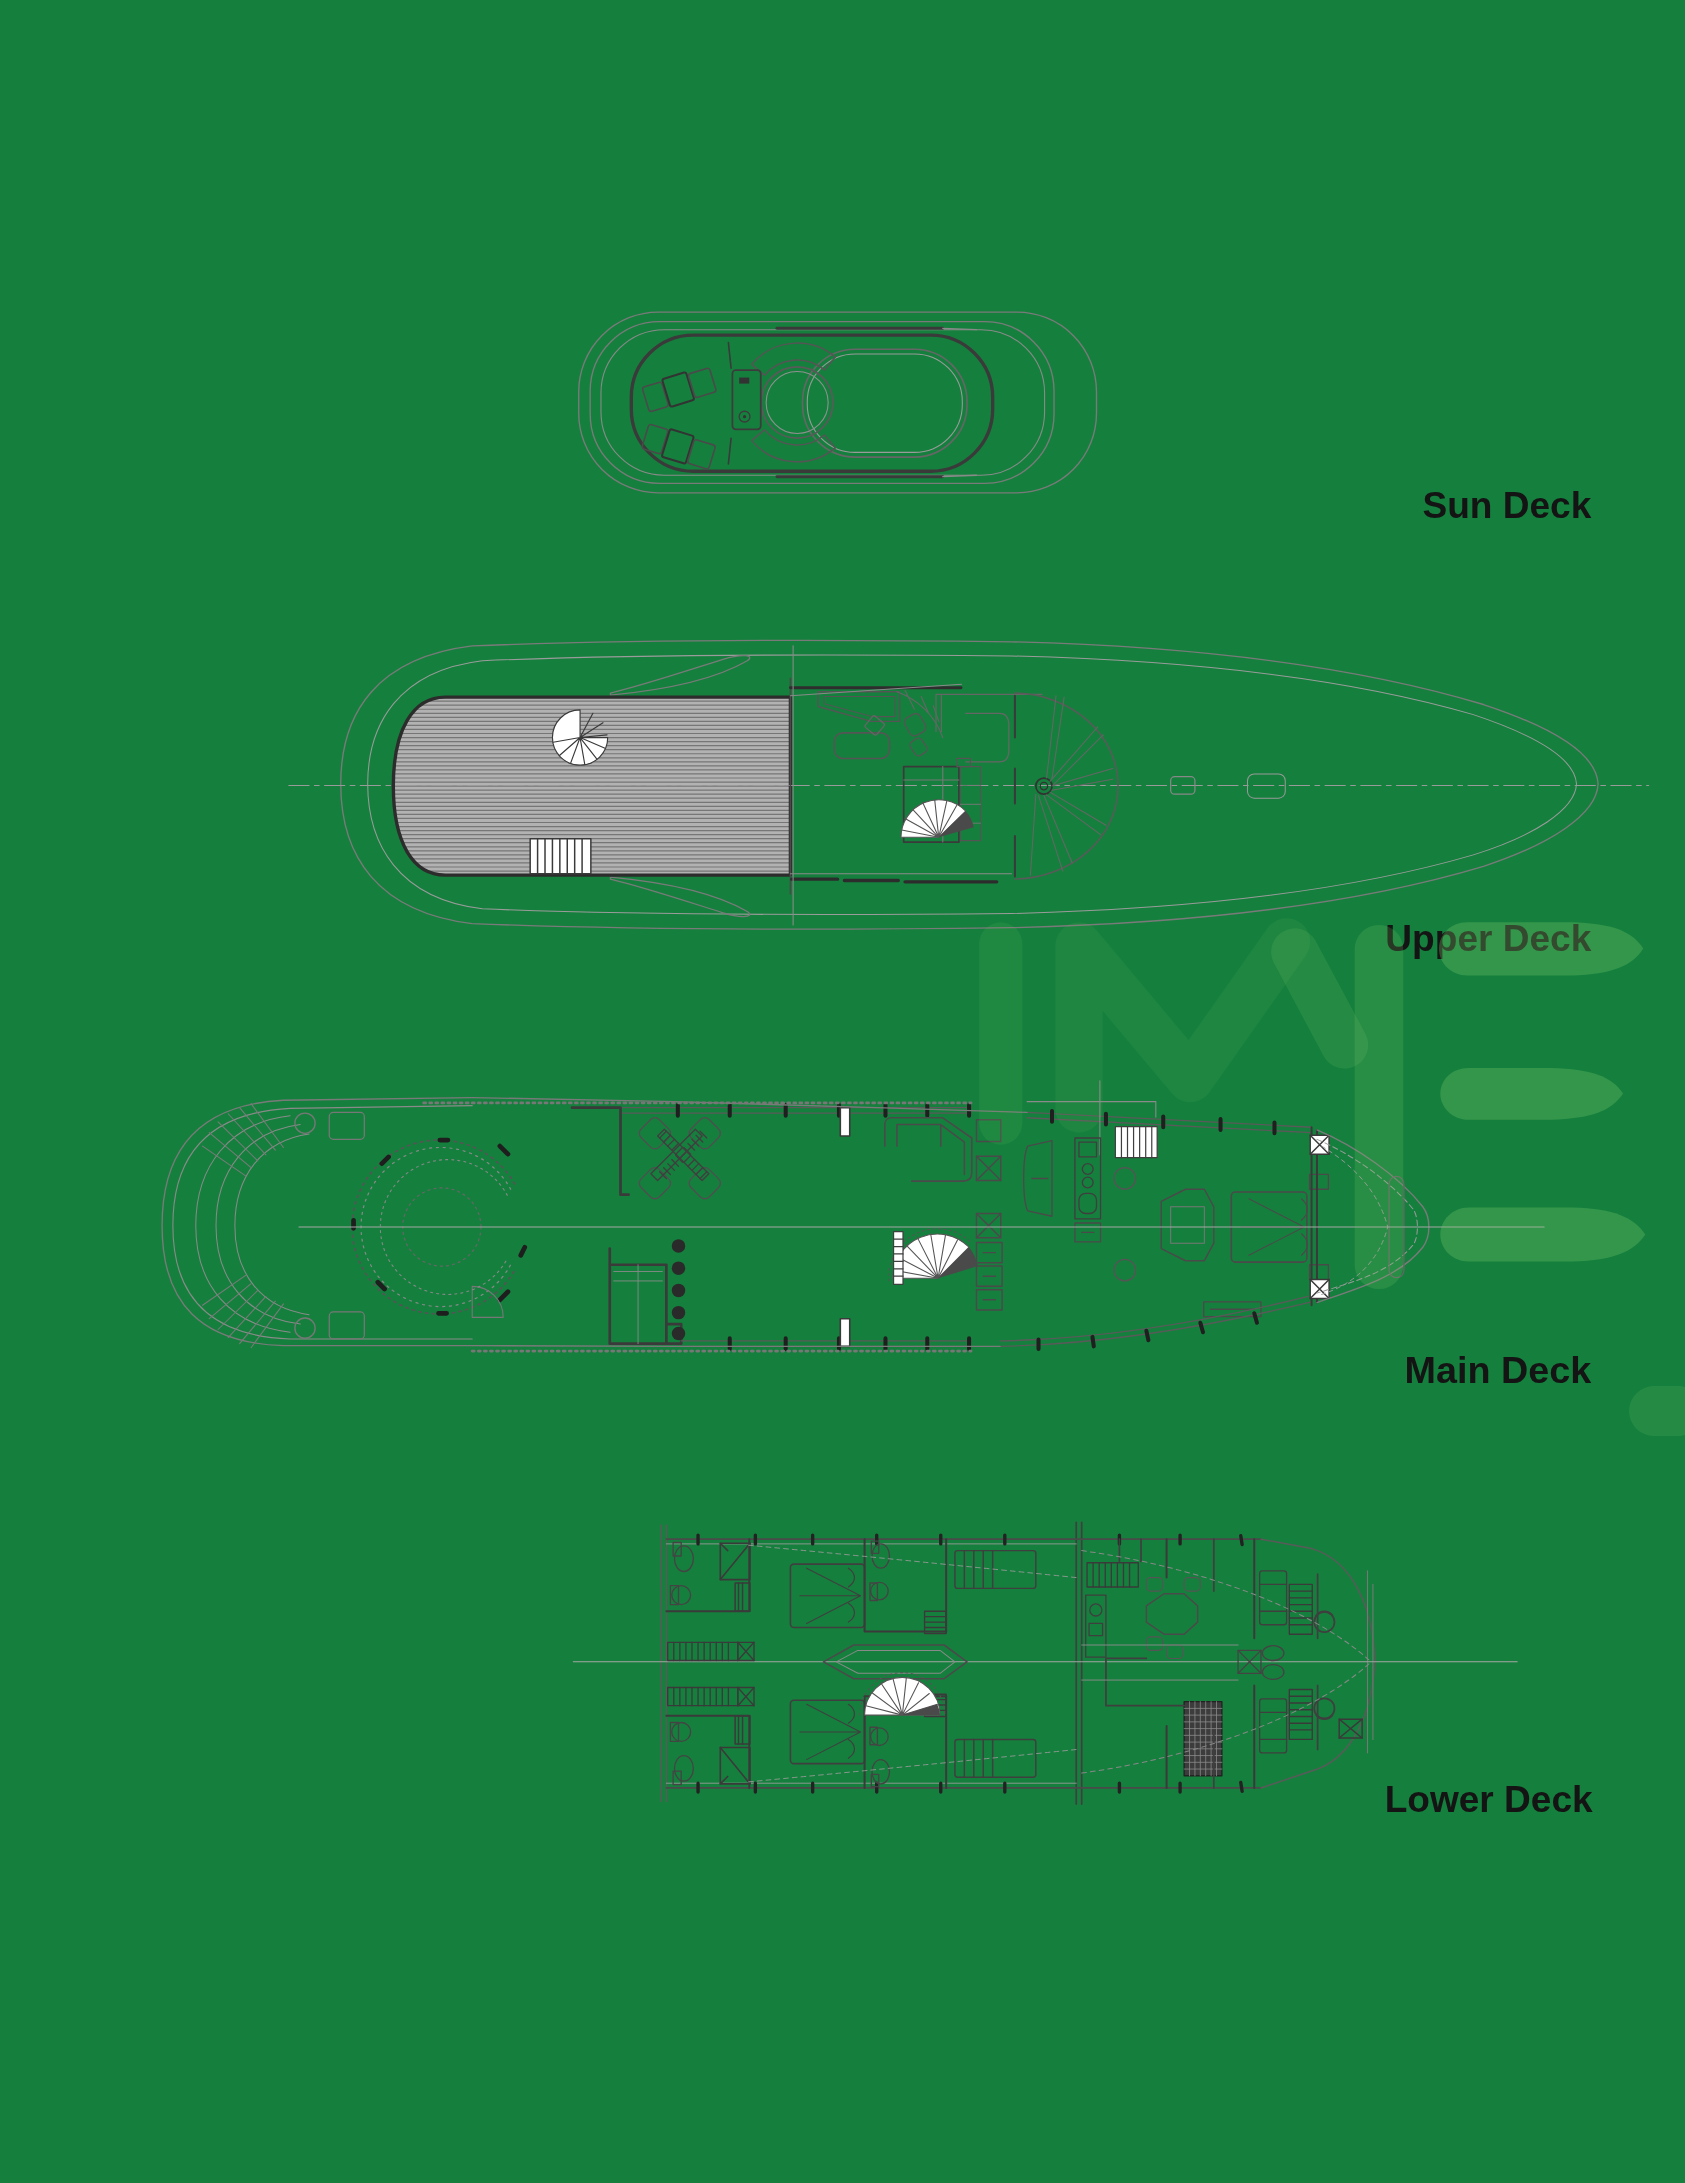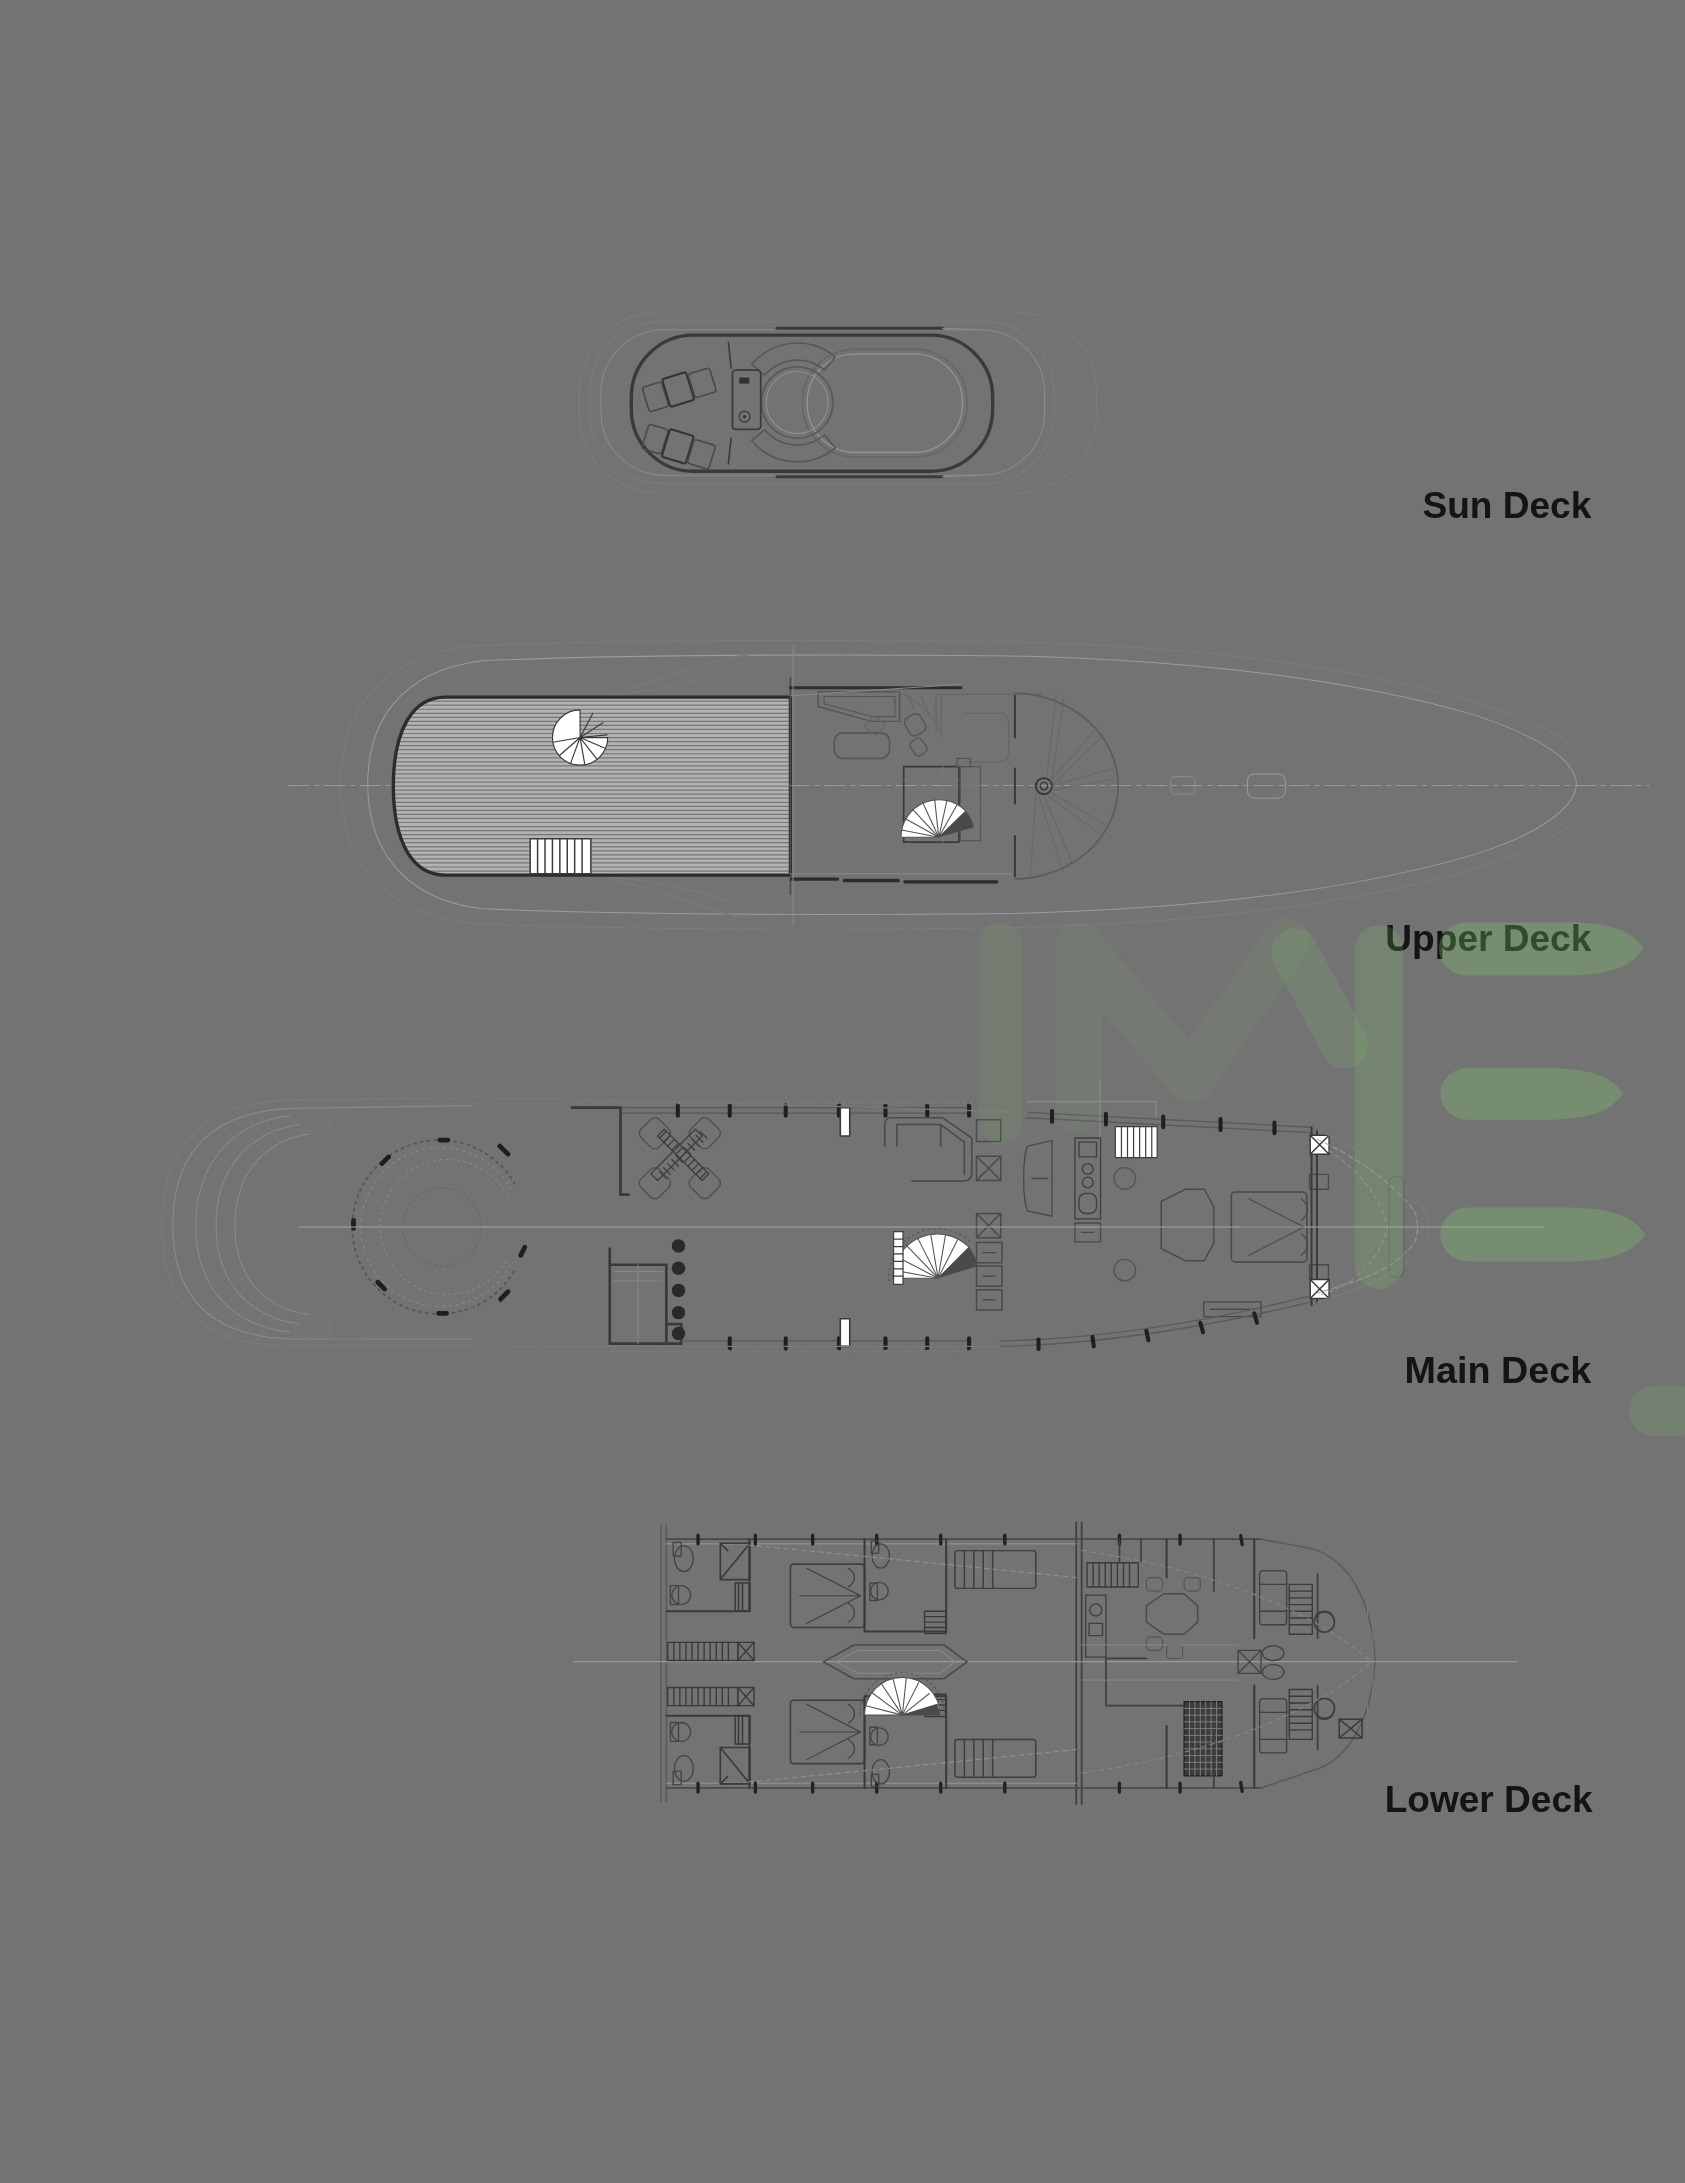--- a/index.html
+++ b/index.html
@@ -1,16 +1,16 @@
 <!DOCTYPE html>
 <html style="font-size:10.8px"><head>
 <meta charset="utf-8">
 <style>
   html,body{margin:0;padding:0;background:#ffffff;}
-  .page{position:relative;width:1686px;height:2183px;overflow:hidden;background:#737373;font-family:"Liberation Sans",sans-serif;}
+  .page{position:relative;width:1686px;height:2183px;overflow:hidden;background:#15803d;font-family:"Liberation Sans",sans-serif;}
   svg.art{position:absolute;left:0;top:0;}
 </style>
 </head>
 <body>
 <div class="page">
 <svg class="art" width="1686" height="2183" viewBox="0 0 2500 3238" fill="none" stroke-linecap="round" stroke-linejoin="round">
 <g id="sundeck" stroke="#777" stroke-width="2">
 
   <rect x="858" y="463" width="768" height="268" rx="118" stroke="#7a7a7a"></rect>
 

